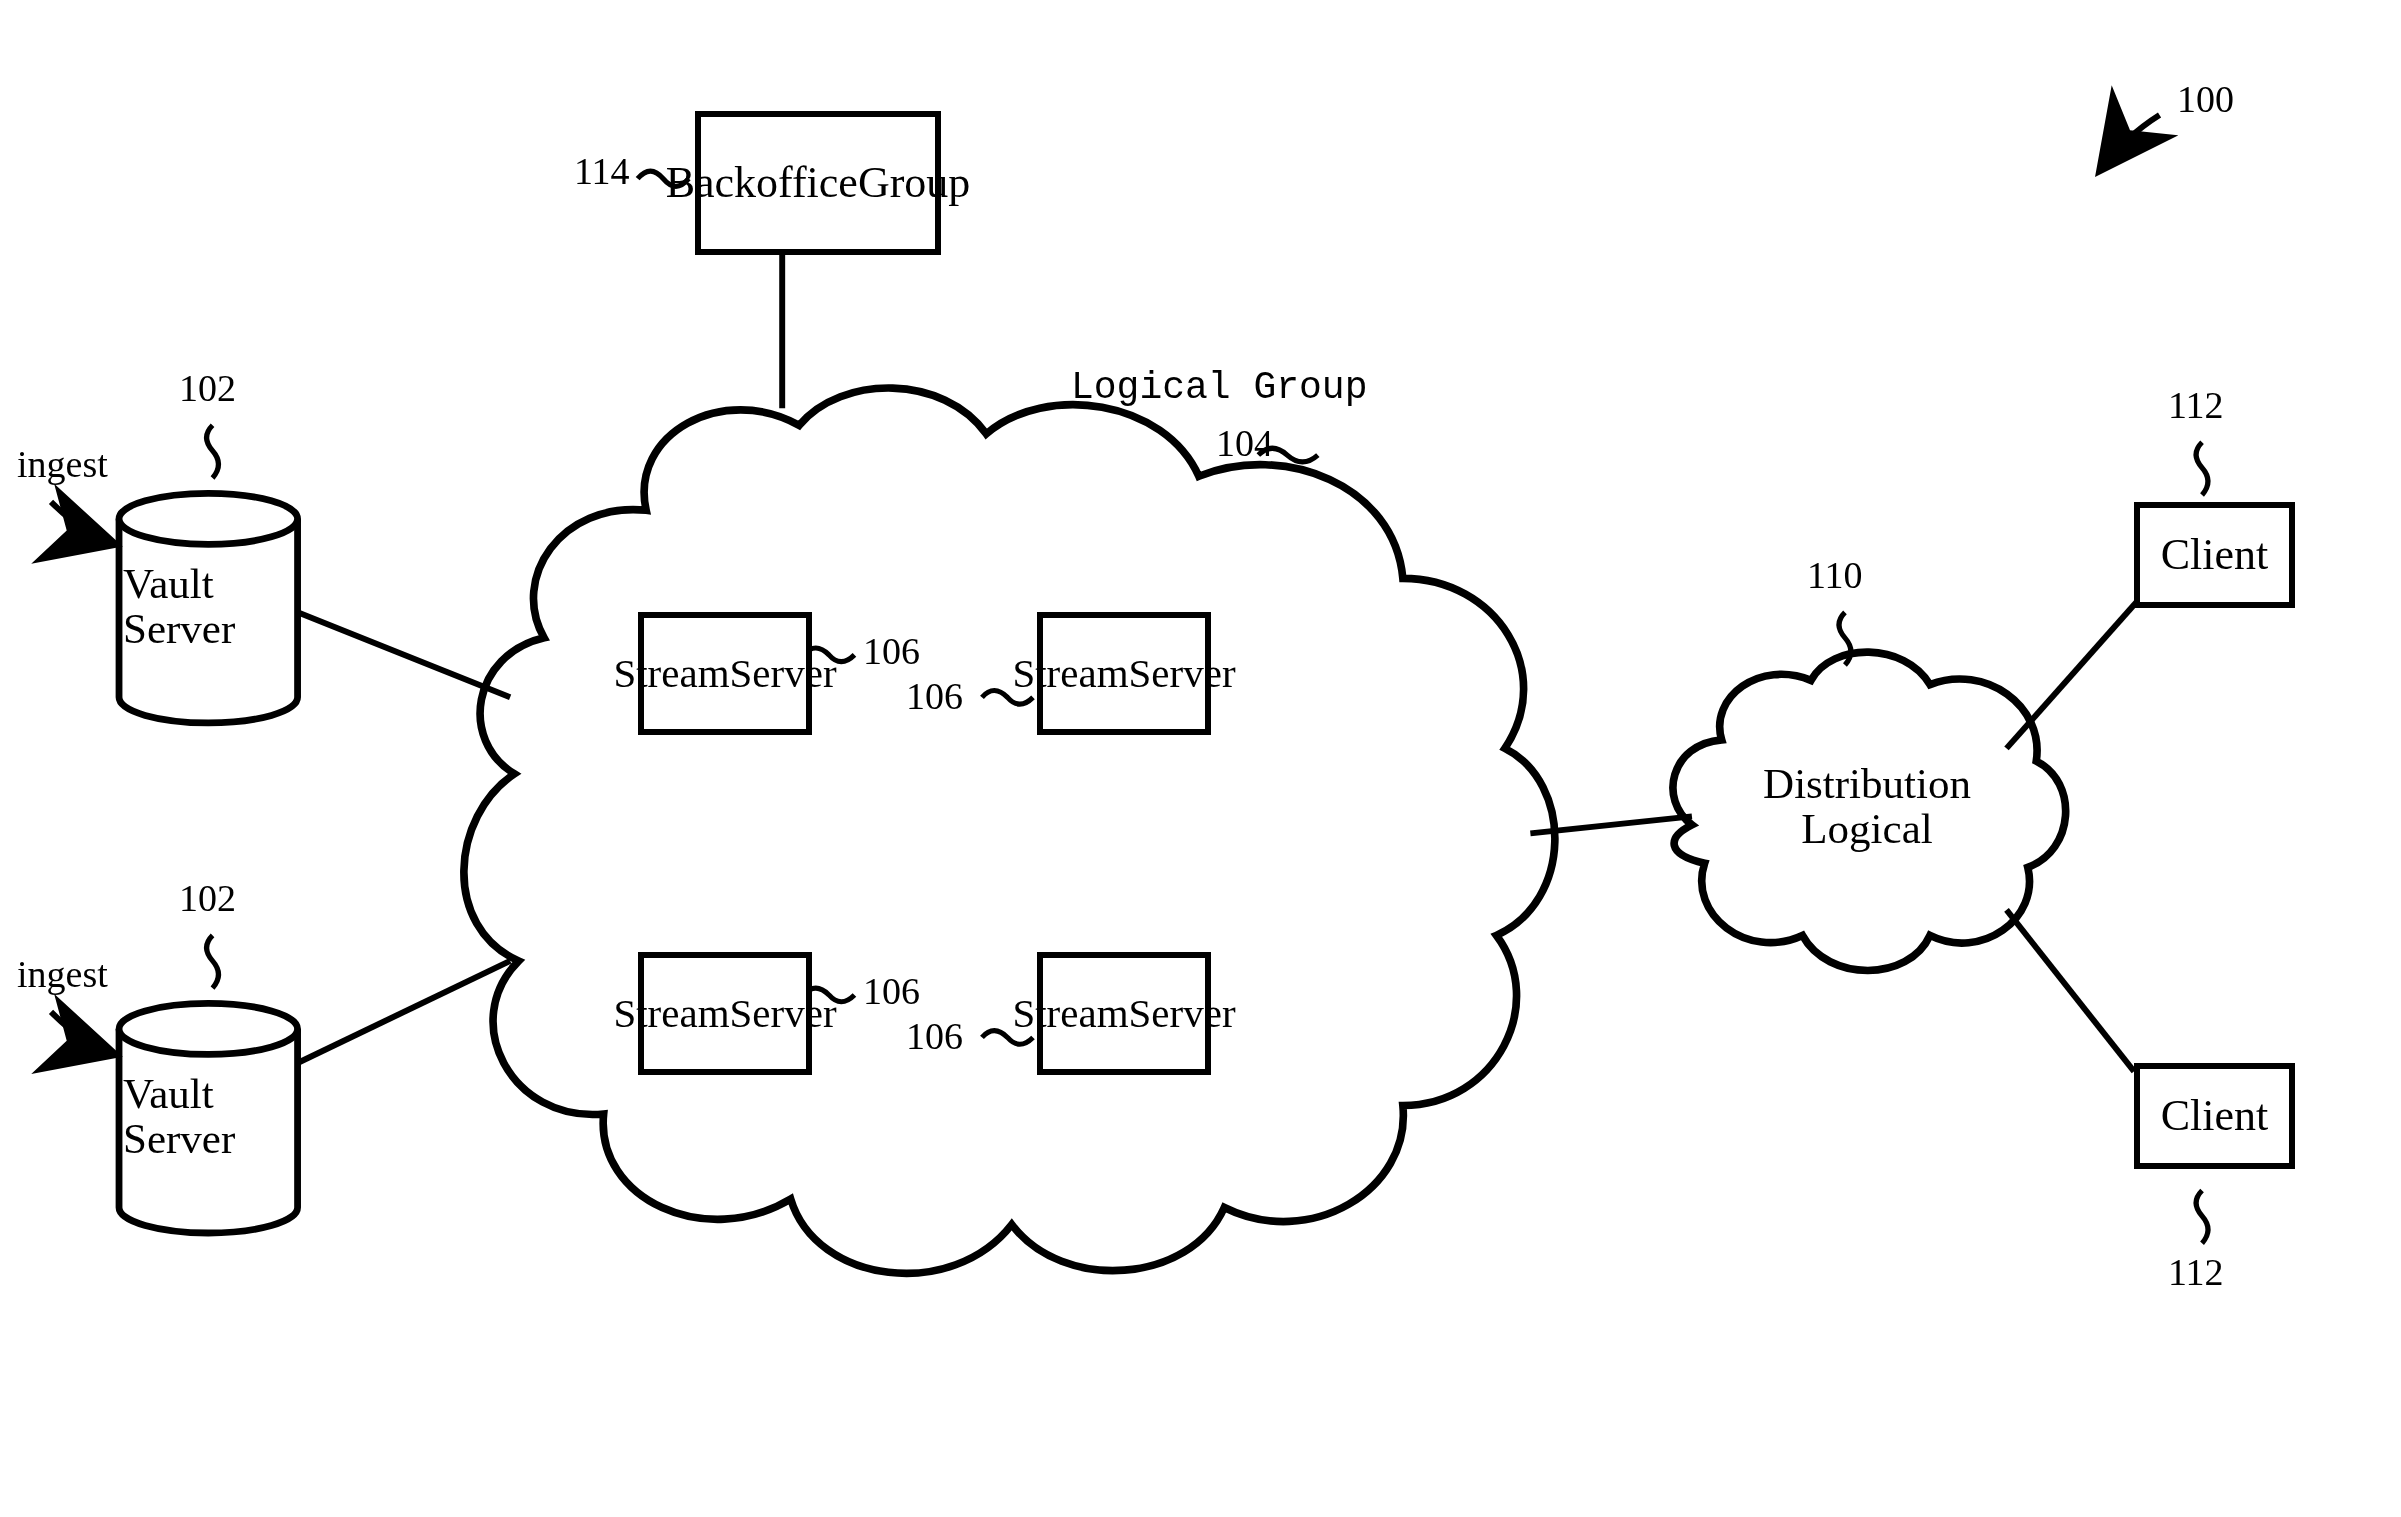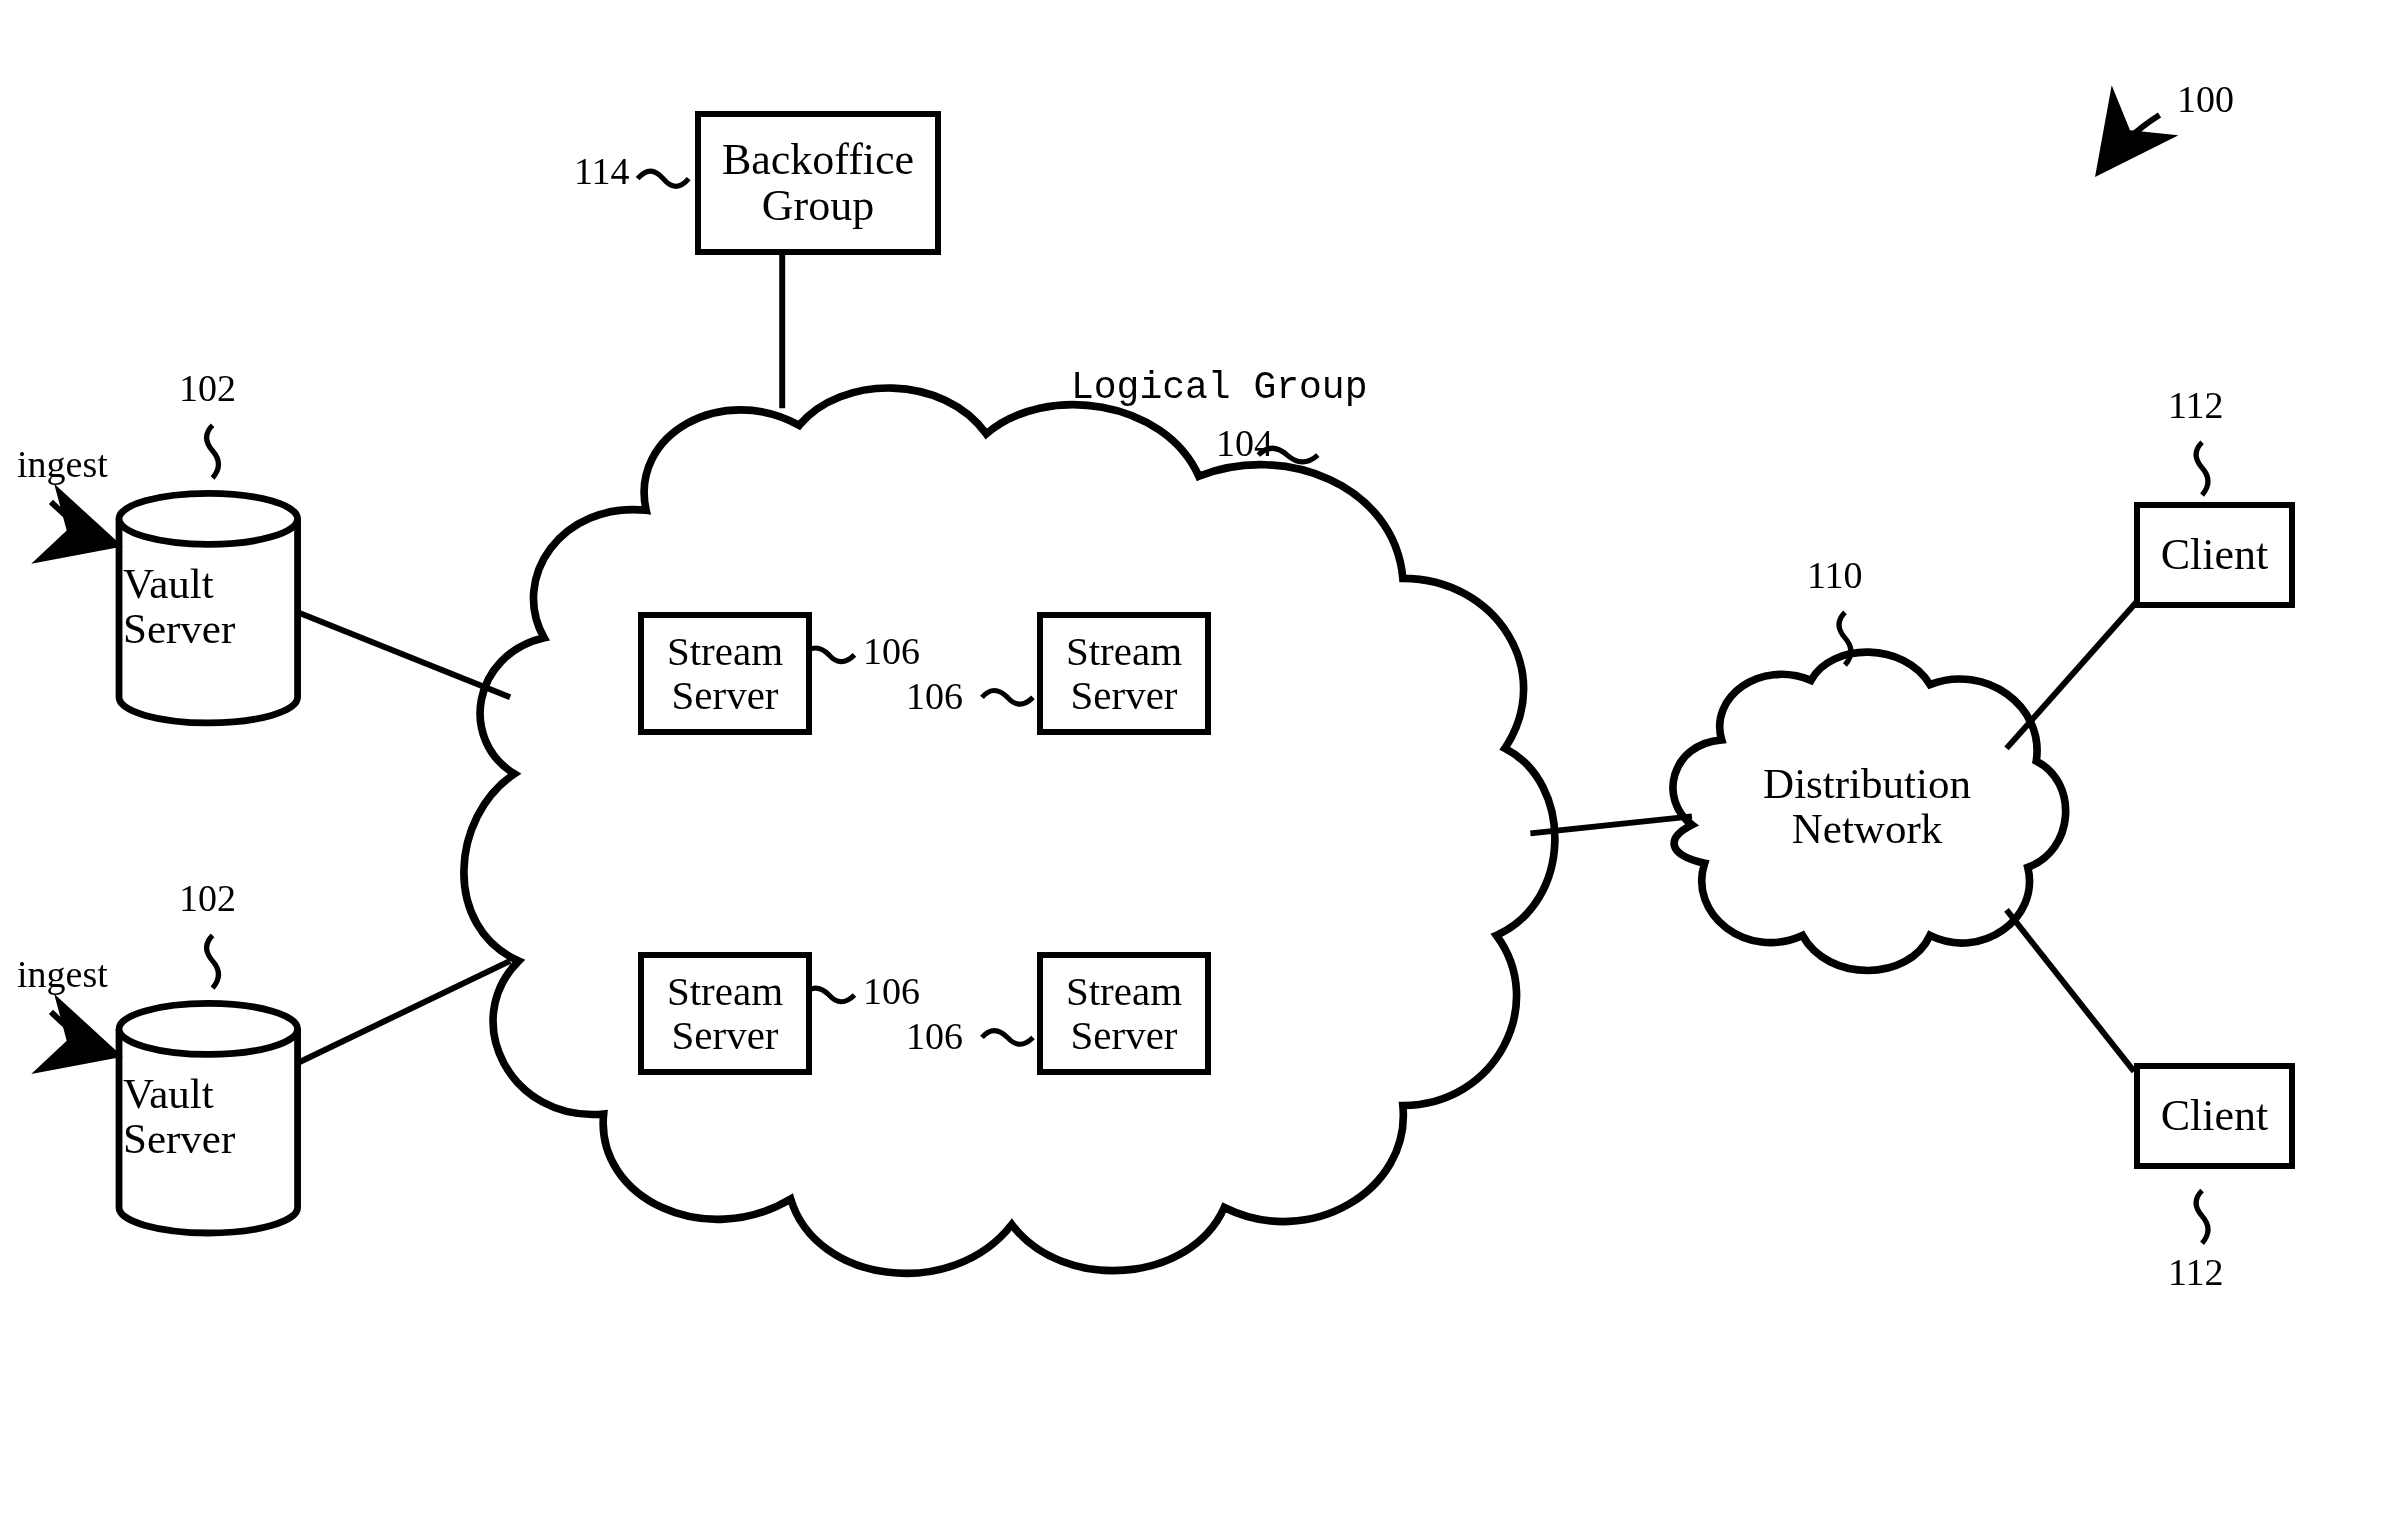--- a/index.html
+++ b/index.html
@@ -19,21 +19,21 @@
   .label {
     font-size: 38px;
     color: #000;
     white-space: nowrap;
   }
   .box {
     border: 6px solid #000;
     background: #fff;
     text-align: center;
     display: flex;
-    flex-direction: column;
+    flex-direction: row;
     justify-content: center;
     align-items: center;
     font-size: 44px;
     line-height: 1.05;
   }
   .cyl-label {
     font-size: 43px;
     text-align: left;
     line-height: 1.05;
   }
@@ -180,21 +180,21 @@
     <div>Vault</div>
     <div>Server</div>
   </div>
   <div class="abs cyl-label" style="left:123px; top:1071px; width:170px;">
     <div>Vault</div>
     <div>Server</div>
   </div>
 
   <div class="abs" style="left:1735px; top:761px; width:264px; text-align:center; font-size:43px; line-height:1.05;">
     <div>Distribution</div>
-    <div>Network</div>
+    <div>Logical</div>
   </div>
 
   <div class="abs label" style="left:17px; top:442px;">ingest</div>
   <div class="abs label" style="left:17px; top:952px;">ingest</div>
   <div class="abs label" style="left:1071px; top:366px;font-family:Liberation Mono, monospace;">Logical Group</div>
 
   <div class="abs label" style="left:2177px; top:77px;">100</div>
   <div class="abs label" style="left:574px; top:149px;">114</div>
   <div class="abs label" style="left:179px; top:366px;">102</div>
   <div class="abs label" style="left:179px; top:876px;">102</div>

